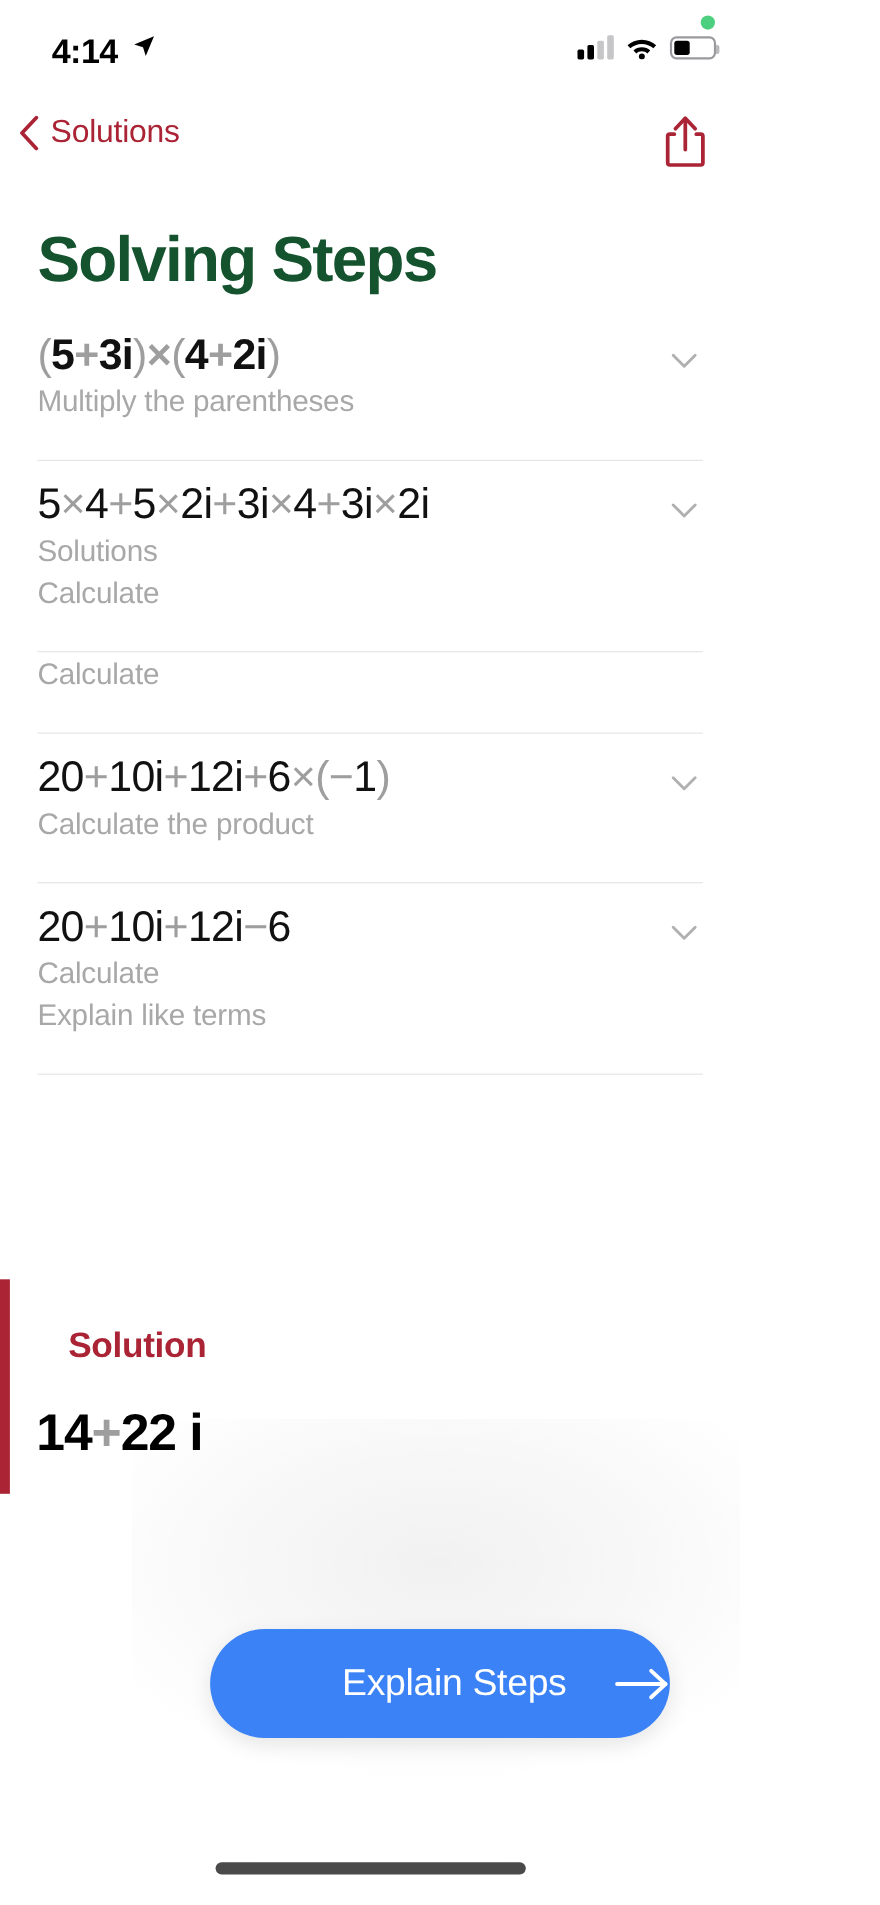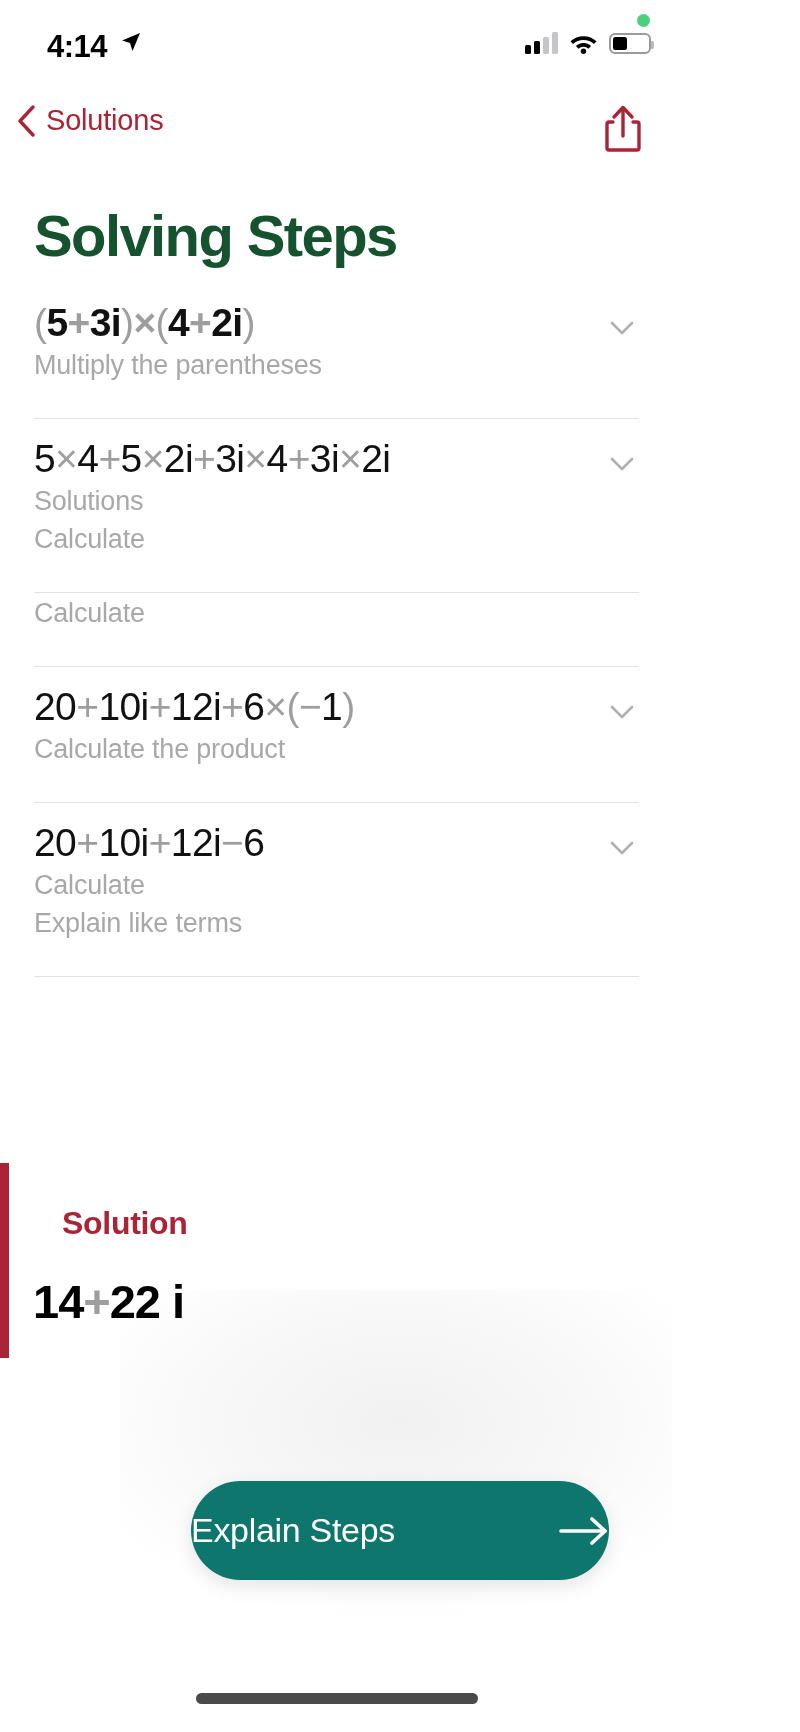--- a/index.html
+++ b/index.html
@@ -143,22 +143,22 @@
     position:absolute; left:120px; top:1290px;
     width:620px; height:330px;
     background:radial-gradient(ellipse at 45% 40%, rgba(0,0,0,0.055) 0%, rgba(0,0,0,0.028) 40%, rgba(0,0,0,0) 72%);
     pointer-events:none;
   }
 
   
   .explain-btn {
     position:absolute; left:191px; top:1481px;
     width:418px; height:99px;
-    background:#0f766e; border-radius:50px;
-    display:flex; align-items:center; justify-content:space-between; gap:44px;
+    background:#3b82f6; border-radius:50px;
+    display:flex; align-items:center; justify-content:flex-end; gap:44px;
     cursor:pointer;
     box-shadow:0 6px 20px rgba(0,0,0,0.10);
   }
   .explain-label {
     font-size:34px; color:#fff; letter-spacing:-0.3px;
   }
   .arrow-right { width:50px; height:32px; }
 
   
   .home-indicator {

